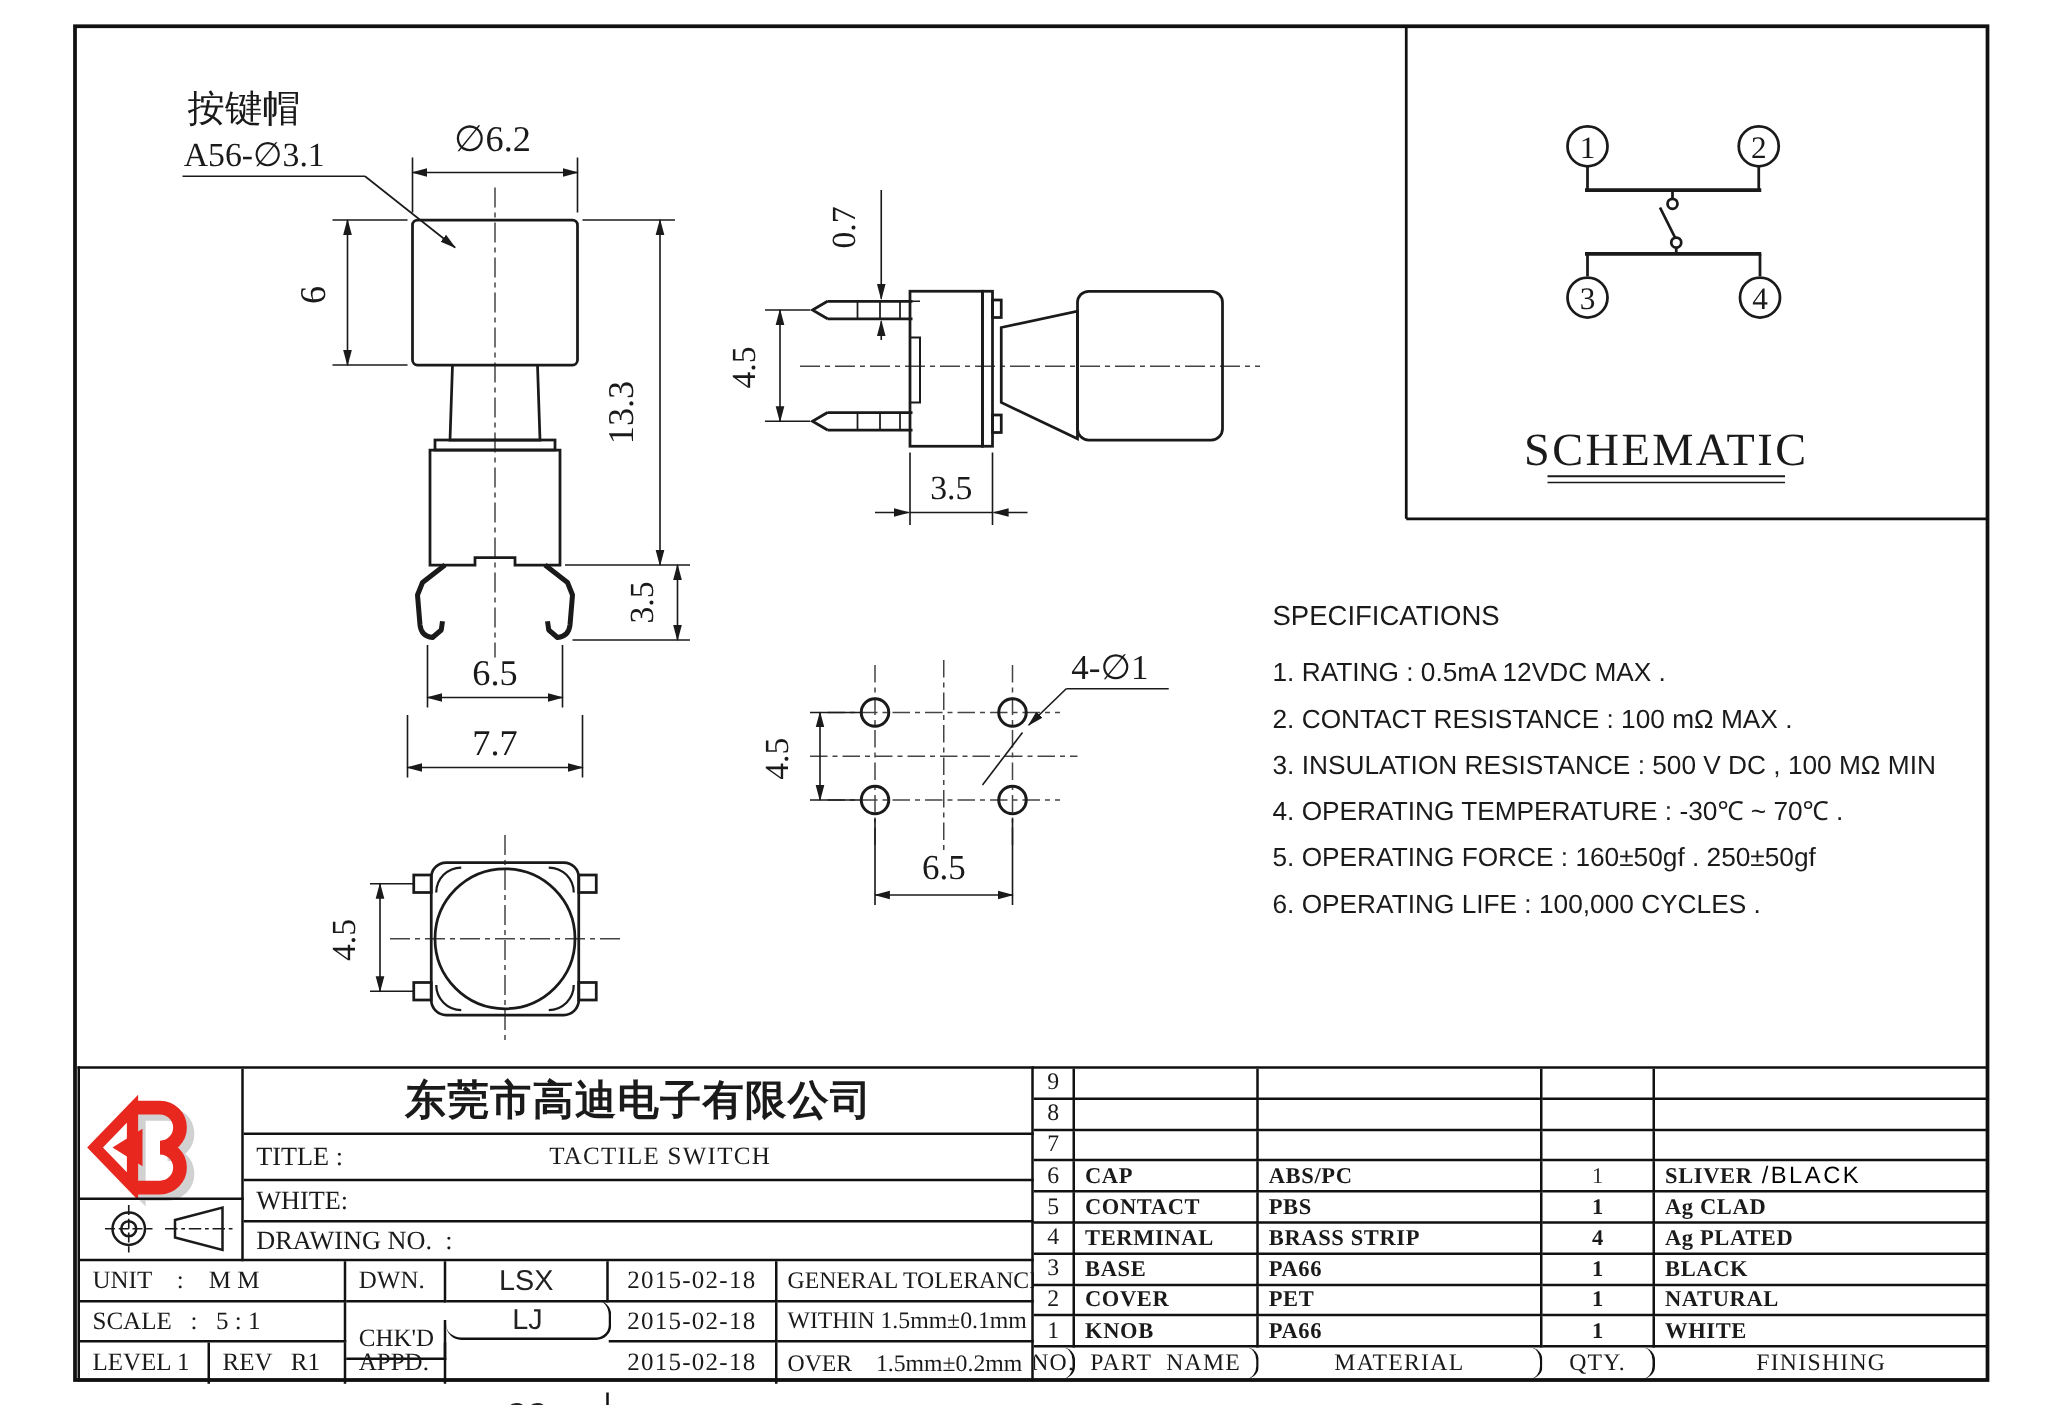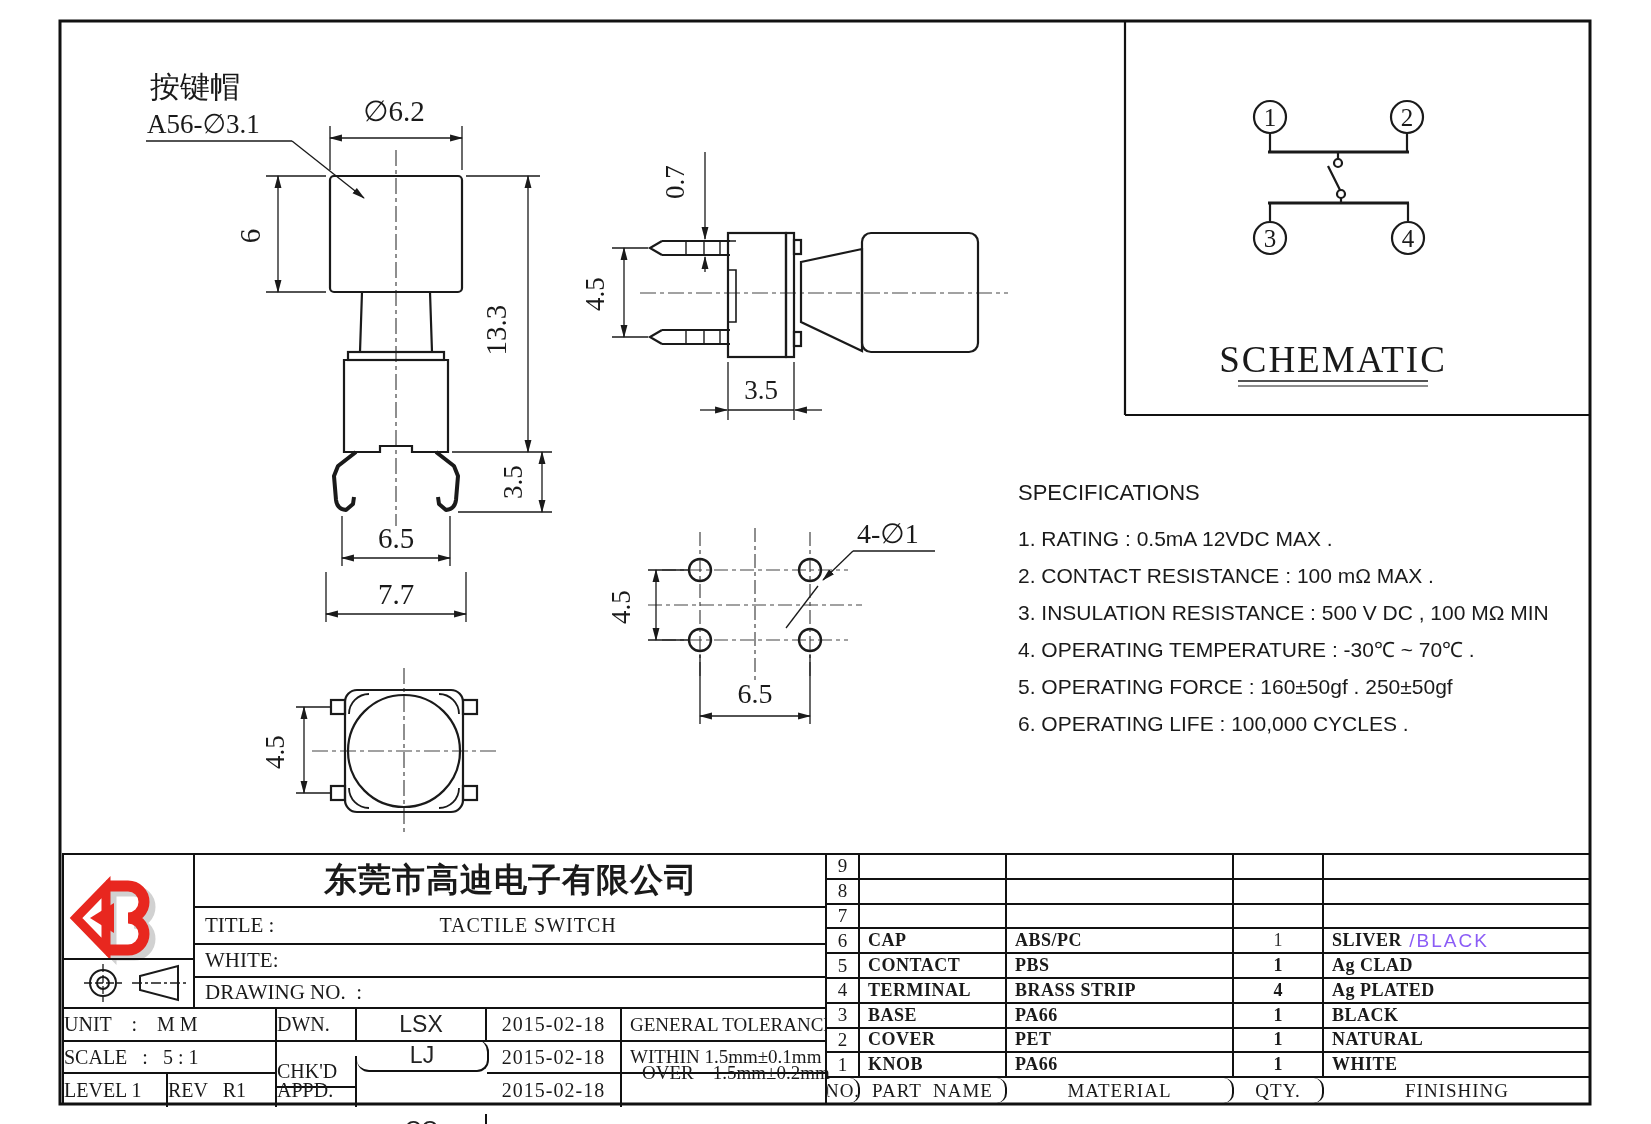--- a/index.html
+++ b/index.html
@@ -11,37 +11,37 @@
   #specs{left:1018px;top:480px;width:585px;font-family:"Liberation Sans",sans-serif;}
   #specs .sp-title{font-size:22px;margin-bottom:14px;}
   #specs .sp-item{font-size:21px;line-height:37px;white-space:pre;}
   
   #tblock{left:62px;top:853px;width:763px;height:252px;border-top:2.5px solid #111;border-bottom:2.5px solid #111;border-left:2.5px solid #111;}
   .tb-cell{position:absolute;box-sizing:border-box;display:flex;align-items:center;white-space:pre;overflow:hidden;}
   .br{border-right:2px solid #111;} .bb{border-bottom:2px solid #111;}
   .tb-company{justify-content:center;font-family:"Liberation Sans",sans-serif;font-weight:bold;font-size:33px;letter-spacing:1px;}
   .tb-lab{font-size:21px;padding-left:10px;}
   .tb-val{font-size:20px;letter-spacing:1px;}
-  .tb-small{font-size:20px;padding-left:0;}
+  .tb-small{font-size:20px;padding-left:10px;}
   .tb-name{font-family:"Liberation Sans",sans-serif;font-size:23px;font-weight:400;justify-content:center;color:#222;text-align:center;}
   .tb-date{font-size:20px;justify-content:center;letter-spacing:1px;}
   .tb-tol{font-size:19px;padding-left:8px;}
   
   #ptable{left:825px;top:853px;width:765px;height:252px;border-top:2.5px solid #111;border-bottom:2.5px solid #111;border-left:2.5px solid #111;
           display:grid;grid-template-columns:33px 147px 227px 90px 1fr;grid-template-rows:repeat(10,1fr);}
   .pt-cell{box-sizing:border-box;border-right:2px solid #111;border-bottom:2px solid #111;display:flex;align-items:center;overflow:hidden;white-space:pre;}
   .pt-cell.lastcol{border-right:none;}
   .pt-cell.lastrow{border-bottom:none;}
   .pt-no{justify-content:center;font-size:19px;}
   .pt-part,.pt-mat,.pt-fin{padding-left:8px;font-size:18px;font-weight:bold;letter-spacing:.5px;}
   .pt-qty{justify-content:center;font-size:18px;font-weight:bold;}
   .pt-qty.thin{font-weight:normal;color:#333;}
   .pt-head{font-weight:normal !important;font-size:19px;letter-spacing:1px;border-radius:10px;}
   .pt-head.center{justify-content:center;padding-left:0;}
-  .fin-alt{font-weight:normal;color:#8b5cf6;font-family:"Liberation Sans",sans-serif;font-size:19px;letter-spacing:2px;}
+  .fin-alt{font-weight:normal;color:#000000;font-family:"Liberation Sans",sans-serif;font-size:19px;letter-spacing:2px;}
 </style>
 </head>
 <body>
 
 <div id="stage">
 
 <svg id="draw-svg" width="1651" height="1124" viewBox="0 0 1651 1124">
   <defs>
     <marker id="arr" viewBox="0 0 12 8" refX="11" refY="4" markerWidth="13" markerHeight="9" orient="auto-start-reverse" markerUnits="userSpaceOnUse">
       <path d="M0,0.8 L12,4 L0,7.2 Z" fill="#1a1a1a"></path>
@@ -275,21 +275,21 @@
   <div class="tb-cell br bb tb-small" style="left:213px;top:201px;width:80px;height:32px;text-align:center;">CHK'D</div>
   <div class="tb-cell br bb tb-name" style="left:293px;top:185px;width:132px;height:32px;border-radius:12px;">LJ</div>
   <div class="tb-cell br bb tb-date" style="left:423px;top:187px;width:135px;height:32px;">2015-02-18</div>
   <div class="tb-cell bb tb-tol" style="left:558px;top:187px;width:205px;height:32px;">WITHIN 1.5mm±0.1mm</div>
 
   <div class="tb-cell br tb-small" style="left:0;top:219px;width:104px;height:33px;">LEVEL 1</div>
   <div class="tb-cell br tb-small" style="left:104px;top:219px;width:109px;height:33px;">REV   R1</div>
   <div class="tb-cell br tb-small" style="left:213px;top:219px;width:80px;height:33px;">APPD.</div>
   <div class="tb-cell br tb-name" style="left:293px;top:219px;width:130px;height:33px;margin-top:40px;">CC</div>
   <div class="tb-cell br tb-date" style="left:423px;top:219px;width:135px;height:33px;">2015-02-18</div>
-  <div class="tb-cell tb-tol" style="left:558px;top:201px;width:205px;height:33px;margin-left:12px;">OVER    1.5mm±0.2mm</div>
+  <div class="tb-cell tb-tol" style="left:558px;top:220px;width:205px;height:33px;">OVER    1.5mm±0.2mm</div>
 </div>
 
 <div id="ptable" class="ov">
 
   <div class="pt-cell pt-no">9</div>
   <div class="pt-cell pt-part"></div>
   <div class="pt-cell pt-mat"></div>
   <div class="pt-cell pt-qty"></div>
   <div class="pt-cell pt-fin lastcol"></div>
 

